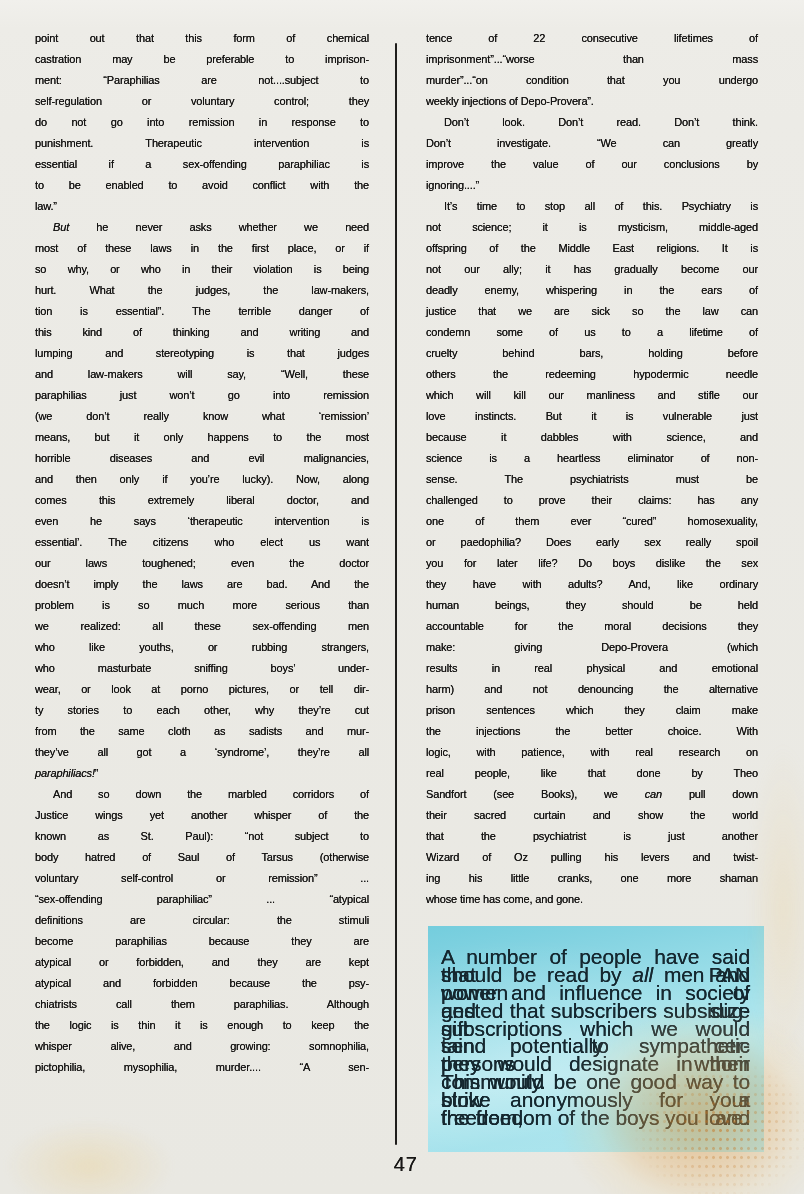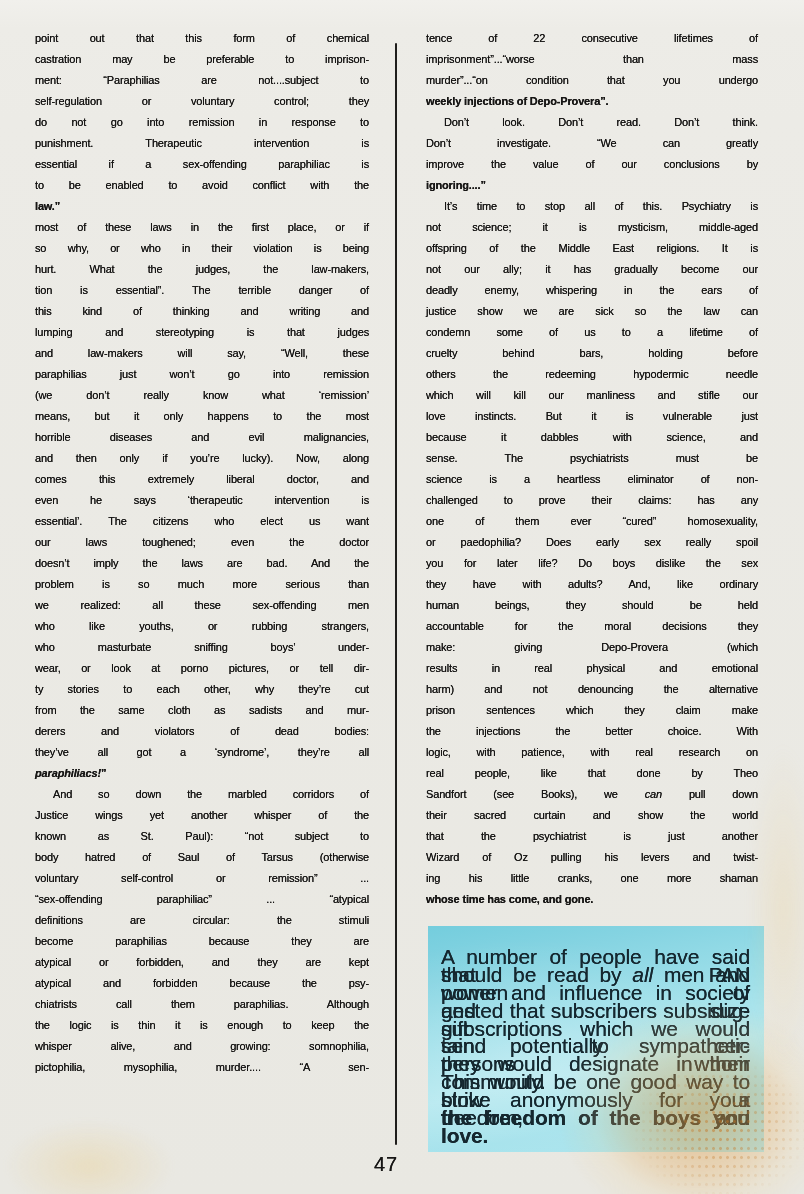--- a/index.html
+++ b/index.html
@@ -19,29 +19,29 @@
     position:absolute;
     top:28px;
     font-size:11px;
     line-height:21px;
     letter-spacing:-0.15px;
     text-shadow:0 0 .4px currentColor;
   }
   .col-left{left:35px;width:334px;}
   .col-right{left:426px;width:332px;}
   .tline{text-align:justify;text-align-last:justify;white-space:normal;height:21px;overflow:visible;}
-  .tline.pend{text-align-last:left;font-weight:bold;}
+  .tline.pend{text-align-last:left;}
   .tline.ind{text-indent:18px;}
   .divider{
     position:absolute;left:395px;top:43px;width:2px;height:1102px;
     background:var(--divider);border-radius:1px;
   }
   .pagenum{
     position:absolute;left:374px;top:1153px;width:44px;
-    text-align:left;font-size:20px;letter-spacing:1px;
+    text-align:right;font-size:20px;letter-spacing:1px;
     text-shadow:0 0 .4px currentColor;
   }
   .callout{
     position:absolute;left:428px;top:926px;width:336px;height:226px;
     padding:22px 14px 0 13px;
     background:
       radial-gradient(120% 90% at 30% 60%, rgba(255,255,255,0.22), rgba(255,255,255,0) 60%),
       linear-gradient(168deg,#74cddd 0%,#86d4e2 18%,#9ddfe9 40%,#b4e8ef 60%,#a2e1eb 78%,#aee5ee 100%);
     color:var(--box-text);
     font-size:21px;
@@ -82,20 +82,21 @@
   <div class="col col-left">
       <div class="tline">point out that this form of chemical</div>
       <div class="tline">castration may be preferable to imprison-</div>
       <div class="tline">ment: “Paraphilias are not....subject to</div>
       <div class="tline">self-regulation or voluntary control; they</div>
       <div class="tline">do not go into remission in response to</div>
       <div class="tline">punishment. Therapeutic intervention is</div>
       <div class="tline">essential if a sex-offending paraphiliac is</div>
       <div class="tline">to be enabled to avoid conflict with the</div>
       <div class="tline pend">law.”</div>
+      <div class="tline ind"><i>But</i> he never asks whether we need</div>
       <div class="tline">most of these laws in the first place, or if</div>
       <div class="tline">so why, or who in their violation is being</div>
       <div class="tline">hurt. What the judges, the law-makers,</div>
       <div class="tline">tion is essential”. The terrible danger of</div>
       <div class="tline">this kind of thinking and writing and</div>
       <div class="tline">lumping and stereotyping is that judges</div>
       <div class="tline">and law-makers will say, “Well, these</div>
       <div class="tline">paraphilias just won’t go into remission</div>
       <div class="tline">(we don’t really know what ‘remission’</div>
       <div class="tline">means, but it only happens to the most</div>
@@ -106,21 +107,20 @@
       <div class="tline">essential’. The citizens who elect us want</div>
       <div class="tline">our laws toughened; even the doctor</div>
       <div class="tline">doesn’t imply the laws are bad. And the</div>
       <div class="tline">problem is so much more serious than</div>
       <div class="tline">we realized: all these sex-offending men</div>
       <div class="tline">who like youths, or rubbing strangers,</div>
       <div class="tline">who masturbate sniffing boys’ under-</div>
       <div class="tline">wear, or look at porno pictures, or tell dir-</div>
       <div class="tline">ty stories to each other, why they’re cut</div>
       <div class="tline">from the same cloth as sadists and mur-</div>
-      <div class="tline">derers and violators of dead bodies:</div>
       <div class="tline">they’ve all got a ‘syndrome’, they’re all</div>
       <div class="tline pend"><i>paraphiliacs!</i>”</div>
       <div class="tline ind">And so down the marbled corridors of</div>
       <div class="tline">Justice wings yet another whisper of the</div>
       <div class="tline">known as St. Paul): “not subject to</div>
       <div class="tline">body hatred of Saul of Tarsus (otherwise</div>
       <div class="tline">voluntary self-control or remission” ...</div>
       <div class="tline">“sex-offending paraphiliac” ... “atypical</div>
       <div class="tline">definitions are circular: the stimuli</div>
       <div class="tline">become paraphilias because they are</div>
@@ -141,29 +141,29 @@
       <div class="tline pend">weekly injections of Depo-Provera”.</div>
       <div class="tline ind">Don’t look. Don’t read. Don’t think.</div>
       <div class="tline">Don’t investigate. “We can greatly</div>
       <div class="tline">improve the value of our conclusions by</div>
       <div class="tline pend">ignoring....”</div>
       <div class="tline ind">It’s time to stop all of this. Psychiatry is</div>
       <div class="tline">not science; it is mysticism, middle-aged</div>
       <div class="tline">offspring of the Middle East religions. It is</div>
       <div class="tline">not our ally; it has gradually become our</div>
       <div class="tline">deadly enemy, whispering in the ears of</div>
-      <div class="tline">justice show we are sick so the law can</div>
+      <div class="tline">justice that we are sick so the law can</div>
       <div class="tline">condemn some of us to a lifetime of</div>
       <div class="tline">cruelty behind bars, holding before</div>
       <div class="tline">others the redeeming hypodermic needle</div>
       <div class="tline">which will kill our manliness and stifle our</div>
       <div class="tline">love instincts. But it is vulnerable just</div>
       <div class="tline">because it dabbles with science, and</div>
+      <div class="tline">science is a heartless eliminator of non-</div>
       <div class="tline">sense. The psychiatrists must be</div>
-      <div class="tline">science is a heartless eliminator of non-</div>
       <div class="tline">challenged to prove their claims: has any</div>
       <div class="tline">one of them ever “cured” homosexuality,</div>
       <div class="tline">or paedophilia? Does early sex really spoil</div>
       <div class="tline">you for later life? Do boys dislike the sex</div>
       <div class="tline">they have with adults? And, like ordinary</div>
       <div class="tline">human beings, they should be held</div>
       <div class="tline">accountable for the moral decisions they</div>
       <div class="tline">make: giving Depo-Provera (which</div>
       <div class="tline">results in real physical and emotional</div>
       <div class="tline">harm) and not denouncing the alternative</div>

